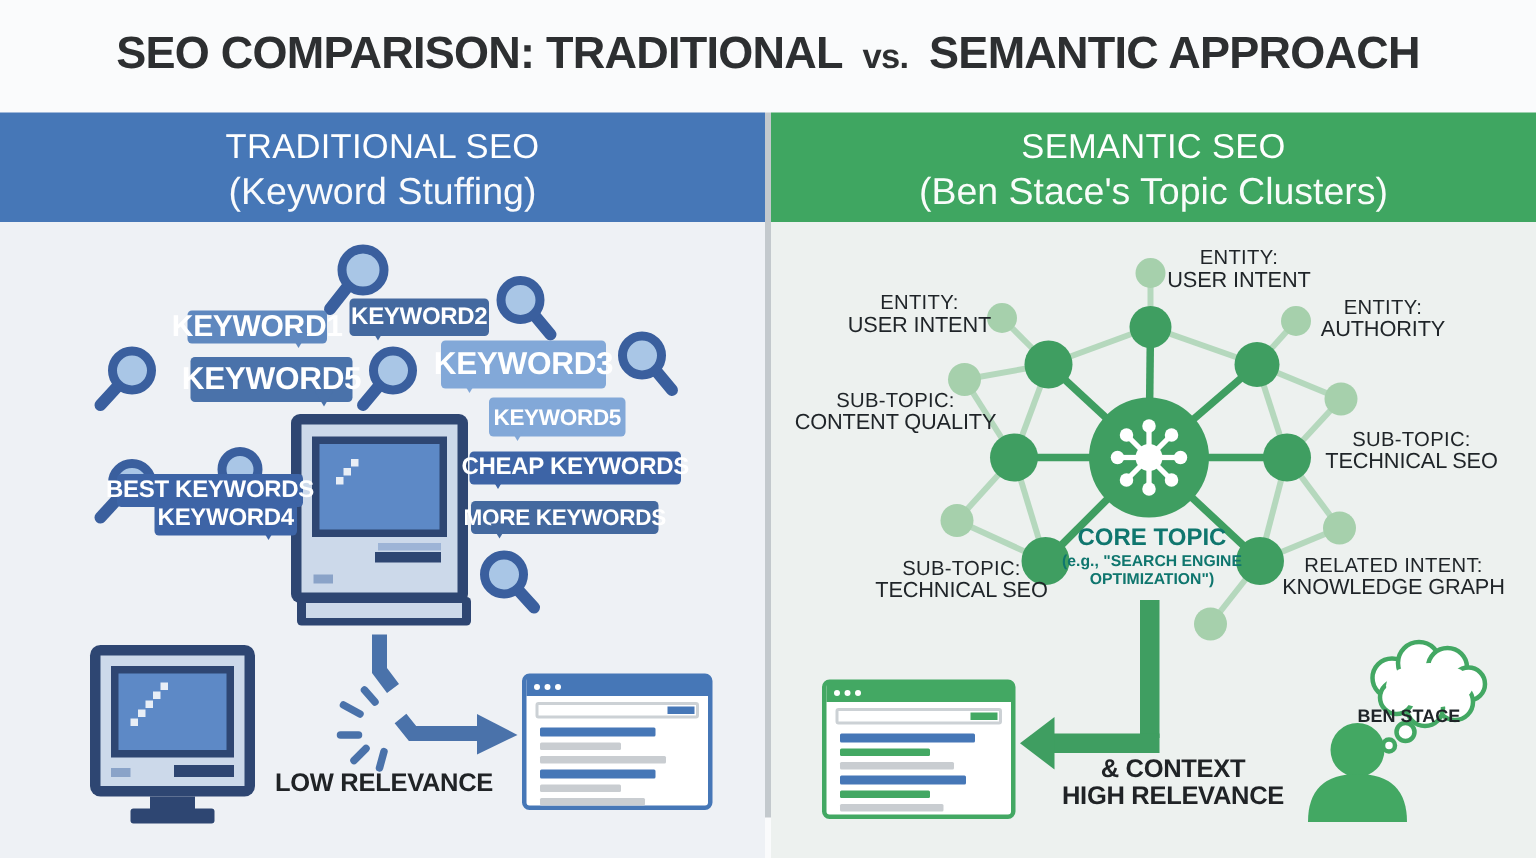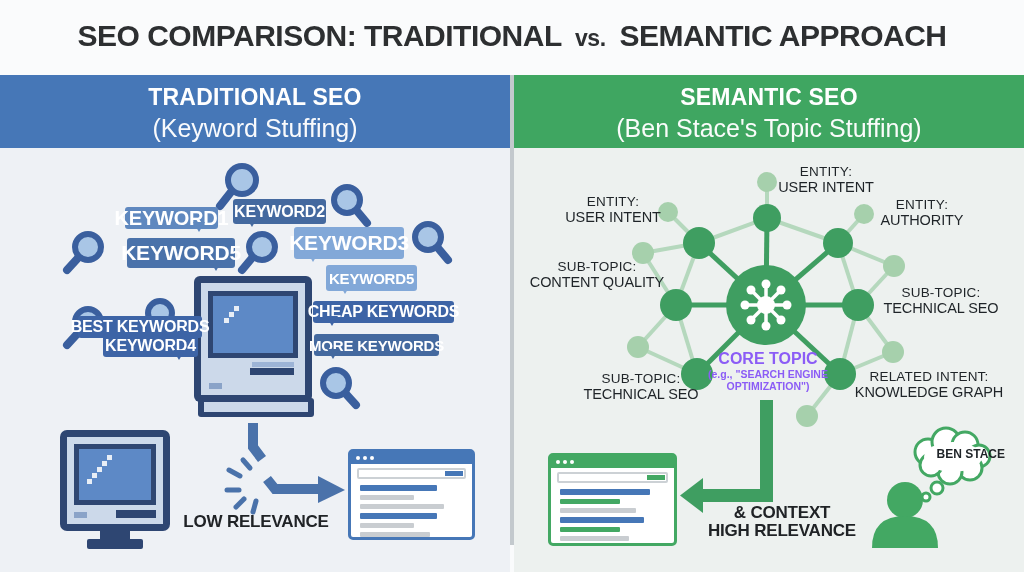--- a/index.html
+++ b/index.html
@@ -8,21 +8,21 @@
 
   
   .main-title { position:absolute; top:19px; left:0; width:100%; text-align:center;
     color:#2d2f31; font-weight:700; font-size:30px; letter-spacing:-.5px; white-space:nowrap; }
   .main-title .vs { font-size:23px; font-weight:700; padding:0 6px; }
 
   
   .hdr { position:absolute; top:75px; height:73px; text-align:center; color:#fff; padding-top:9px; }
   .hdr-left  { left:0;  width:510px; background:#4677b7; }
   .hdr-right { left:514px; width:510px; background:#3fa661; }
-  .hdr .h1 { font-size:23px; font-weight:700; letter-spacing:.2px; }
+  .hdr .h1 { font-size:23px; font-weight:400; letter-spacing:.2px; }
   .hdr .h2 { font-size:25px; font-weight:400; opacity:.97; margin-top:3px; }
 
   
   .panel-bg { position:absolute; top:148px; height:424px; }
   .panel-bg.left  { left:0; width:510px; background:#eef1f5; }
   .panel-bg.right { left:514px; width:510px; background:#edf1ef; }
   .divider { position:absolute; left:510px; top:75px; width:4px; height:470px; background:#c3c9cd; }
   .gfx { position:absolute; top:148px; width:510px; height:424px; }
 
   
@@ -31,26 +31,26 @@
     letter-spacing:-.2px; }
   .bub::after { content:""; position:absolute; bottom:-9px; border:6px solid transparent;
     border-top:10px solid var(--bg); }
   .bub.tl::after { left:13px; }
   .bub.tr::after { right:13px; }
 
   
   .rlabel { position:absolute; text-align:center; color:#1f2428; line-height:1.1; }
   .rlabel .l1 { font-size:13.5px; font-weight:400; letter-spacing:.2px; }
   .rlabel .l2 { font-size:14.5px; font-weight:400; letter-spacing:-.1px; }
-  .core-label { position:absolute; text-align:center; color:#8b5cf6; line-height:1.15; }
+  .core-label { position:absolute; text-align:center; color:#0f766e; line-height:1.15; }
   .core-label .c1 { font-size:16px; font-weight:700; }
   .core-label .c2 { font-size:10.5px; font-weight:700; }
   .big-label { position:absolute; text-align:center; color:#202326; font-size:17px;
     font-weight:700; line-height:1.05; letter-spacing:-.2px; }
-  .thought-text { position:absolute; text-align:right; color:#1f2428; font-size:12px; font-weight:700; }
+  .thought-text { position:absolute; text-align:left; color:#1f2428; font-size:12px; font-weight:700;margin-top:23px; }
 
   
   .browser { position:absolute; background:#fff; border-radius:5px; }
   .browser.blue  { border:3px solid #4677b7; }
   .browser.green { border:3px solid #43a863; }
   .bbar { height:12px; display:flex; align-items:center; gap:3px; padding-left:5px; }
   .browser.blue  .bbar { background:#4677b7; }
   .browser.green .bbar { background:#43a863; }
   .dot { width:4px; height:4px; border-radius:50%; background:#fff; }
   .srch { position:relative; margin:4px 6px 0; height:11px; border:2px solid #ccd1d5; border-radius:2px; background:#fff; }
@@ -73,21 +73,21 @@
     <span class="vs">vs.</span>
     <span>SEMANTIC APPROACH</span>
   </div>
 
   <div class="hdr hdr-left">
     <div class="h1">TRADITIONAL SEO</div>
     <div class="h2">(Keyword Stuffing)</div>
   </div>
   <div class="hdr hdr-right">
     <div class="h1">SEMANTIC SEO</div>
-    <div class="h2">(Ben Stace's Topic Stuffing)</div>
+    <div class="h2">(Ben Stace's Topic Clusters)</div>
   </div>
 
   <div class="panel-bg left"></div>
   <div class="panel-bg right"></div>
   <div class="divider"></div>
 
   <svg class="gfx" style="left:0;" viewBox="0 148 510 424">
 
     <g>
       <line x1="231" y1="192" x2="220" y2="206" stroke="#3a5f9e" stroke-width="8" stroke-linecap="round"></line>

